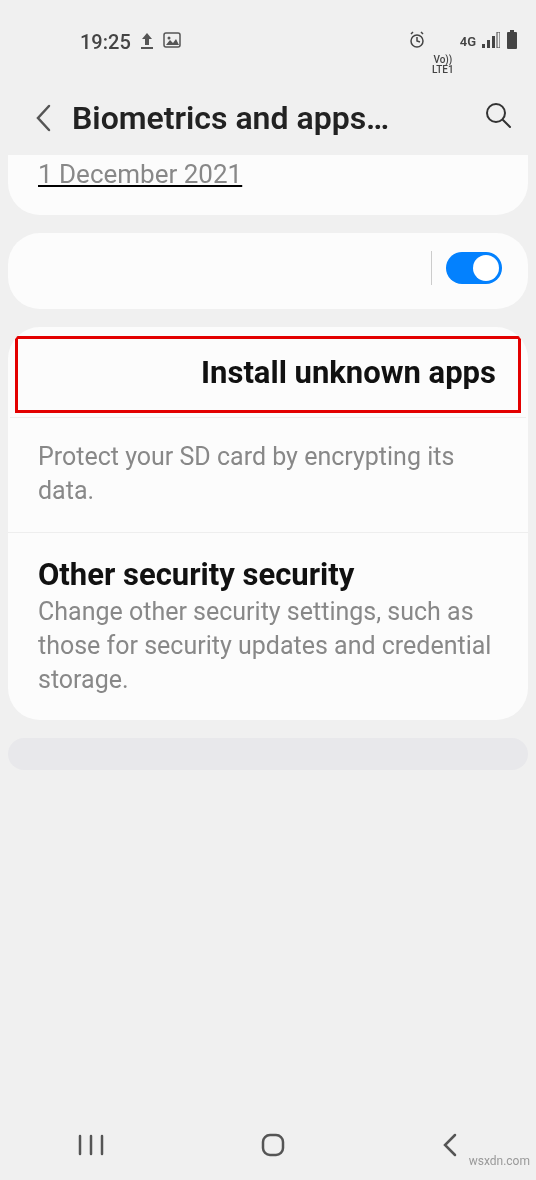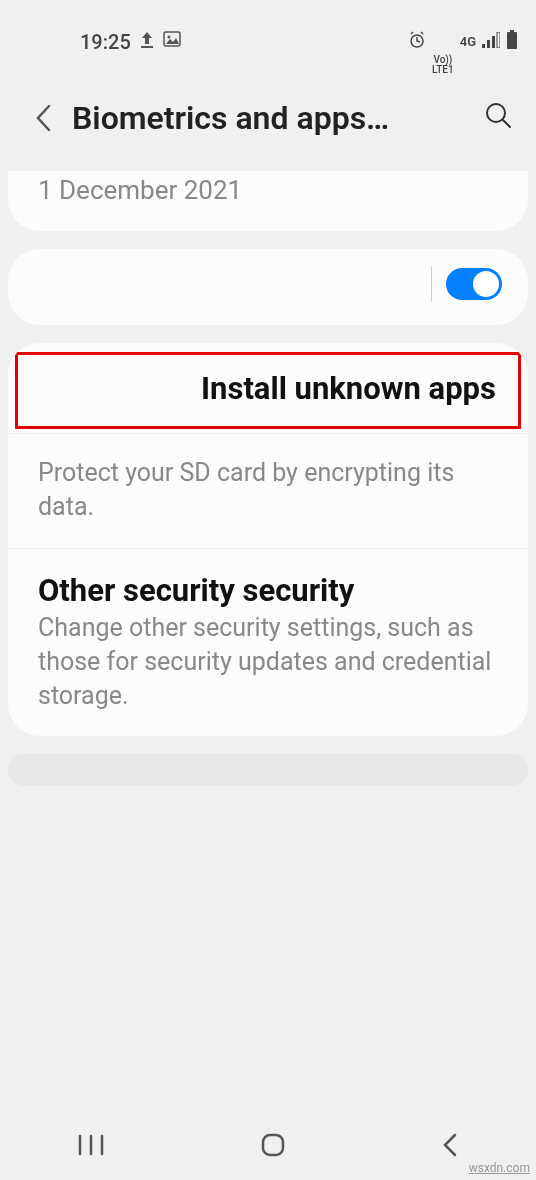--- a/index.html
+++ b/index.html
@@ -13,21 +13,21 @@
     }
     .status-bar {
       display: flex;
       justify-content: space-between;
       align-items: center;
       padding: 8px 18px 6px 18px;
       font-size: 20px;
       color: #444;
       font-weight: 500;
     }
-    .status-left { display: flex; gap: 8px; padding-left: 62px;}
+    .status-left { display: flex; align-items: center; gap: 8px; padding-left: 62px;}
     .status-right { display: flex; align-items: center; gap: 6px; }
     .status-icon { font-size: 18px; }
     .small-text { font-size: 10px; line-height: 10px; }
     .header {
       display: flex;
       align-items: center;
       padding: 18px 16px 18px 28px;
       gap: 14px;
     }
     .back-btn { font-size: 32px; color: #444; display: flex; align-items: center; justify-content: center; width: 30px; }
@@ -46,21 +46,22 @@
       background: #fcfcfc;
       border-radius: 32px;
       margin: 6px 8px 18px 8px;
       padding: 0;
       overflow: hidden;
     }
     .card.first {
       border-top-left-radius: 0;
       border-top-right-radius: 0;
       padding: 4px 30px 26px 30px;
-      margin-top: 16px;
+      margin-top: 0;
+      text-decoration: underline;
     }
     .date-text {
       font-size: 26px;
       color: #888;
       font-weight: 400;
     }
     .card-section {
       padding: 22px 30px 28px 30px;
     }
     .find-mobile-title {
@@ -145,25 +146,24 @@
       display: flex;
       justify-content: space-around;
       align-items: center;
       background: #f0f0f0;
       padding-bottom: 10px;
     }
     .nav-btn { color: #555; display: flex; align-items: center; justify-content: center;}
 
     .watermark {
       position: absolute;
-      bottom: 5px;
+      bottom: 12px;
       right: 6px;
       font-size: 12px;
       color: #999;
-      text-decoration: underline;
     }
   </style>
 </head>
 <body>
 
 <div class="status-bar">
   <div class="status-left">
     <span>19:25</span>
     <span class="status-icon">
       <svg width="16" height="18" viewBox="0 0 16 18">

